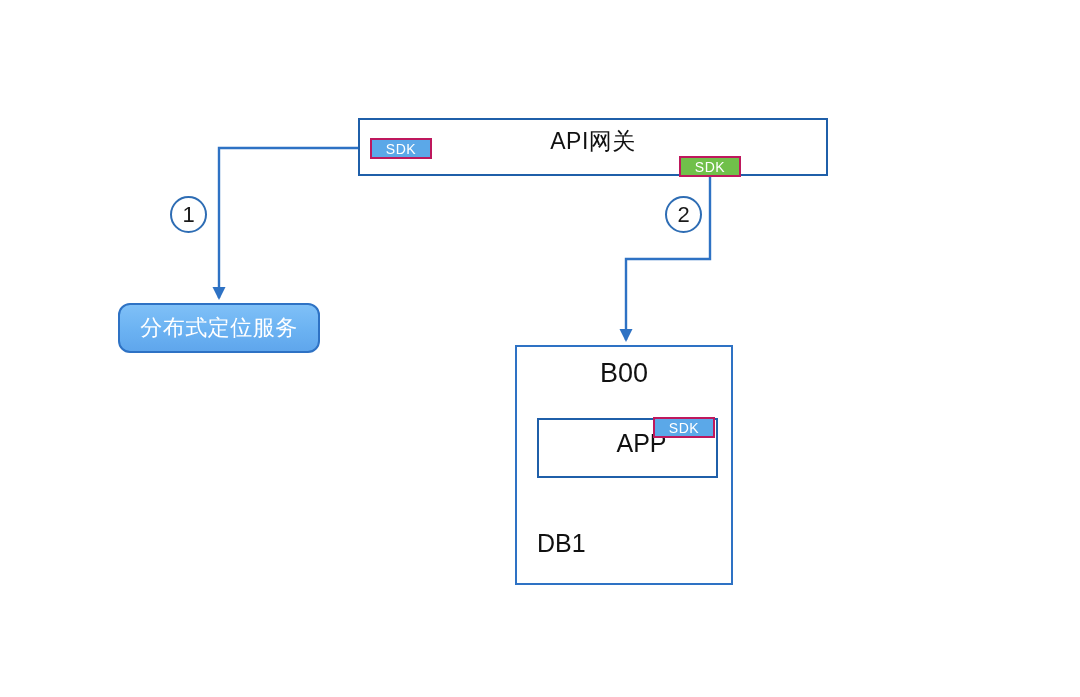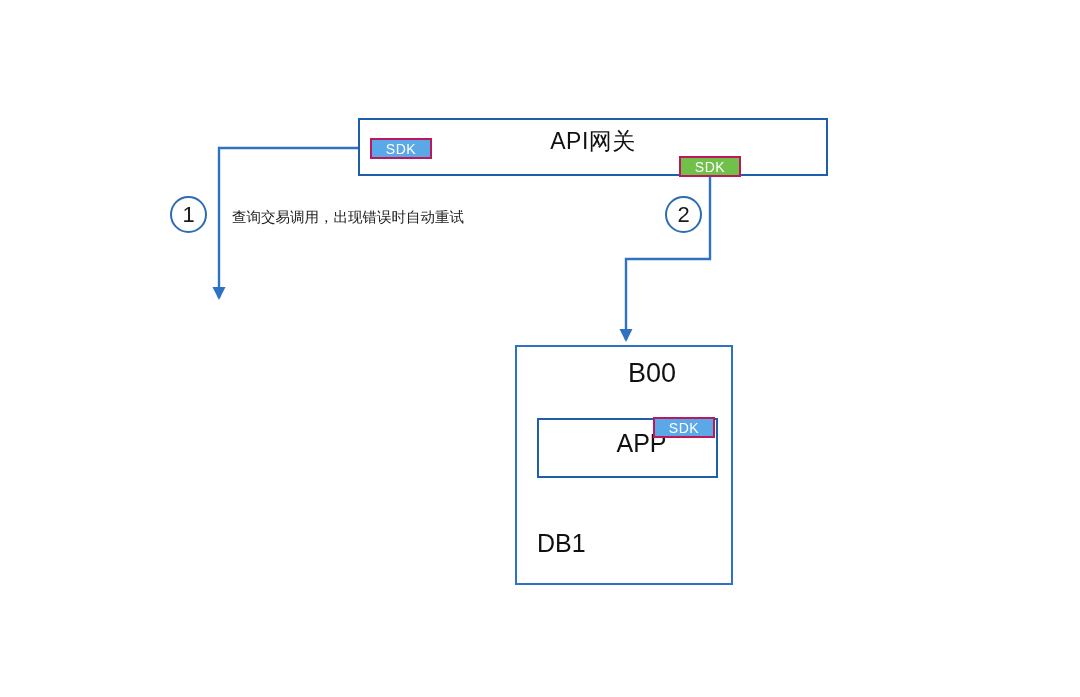--- a/index.html
+++ b/index.html
@@ -136,21 +136,20 @@
     background: #ffffff;
   }
   .unit-title {
     position: absolute;
     left: 515px;
     top: 358px;
     width: 218px;
     text-align: center;
     font-size: 27px;
     color: #111111;
-    padding-left: 28px;
   }
   
   .app-box {
     left: 537px;
     top: 418px;
     width: 181px;
     height: 60px;
     border: 2px solid #1F5FA9;
     background: #ffffff;
   }
@@ -198,26 +197,26 @@
     </g>
   </svg>
 
   <div class="node gateway-box"></div>
   <div class="gateway-title">API网关</div>
 
   <div class="sdk-badge sdk-blue sdk-gateway-left">SDK</div>
   <div class="sdk-badge sdk-green sdk-gateway-bottom">SDK</div>
 
   <div class="step-circle step-1">1</div>
-  <div class="anno-text anno-1">查询交易调用，出现错误时自动重试</div>
 
   <div class="step-circle step-2">2</div>
   <div class="anno-text anno-2">
   </div>
 
+  <div class="node locator-box">分布式定位服务</div>
 
   <div class="node unit-box"></div>
   <div class="unit-title">B00</div>
 
   <div class="node app-box"></div>
   <div class="app-title">APP</div>
   <div class="sdk-badge sdk-blue sdk-app">SDK</div>
 
   <div class="db-label">DB1</div>
 

